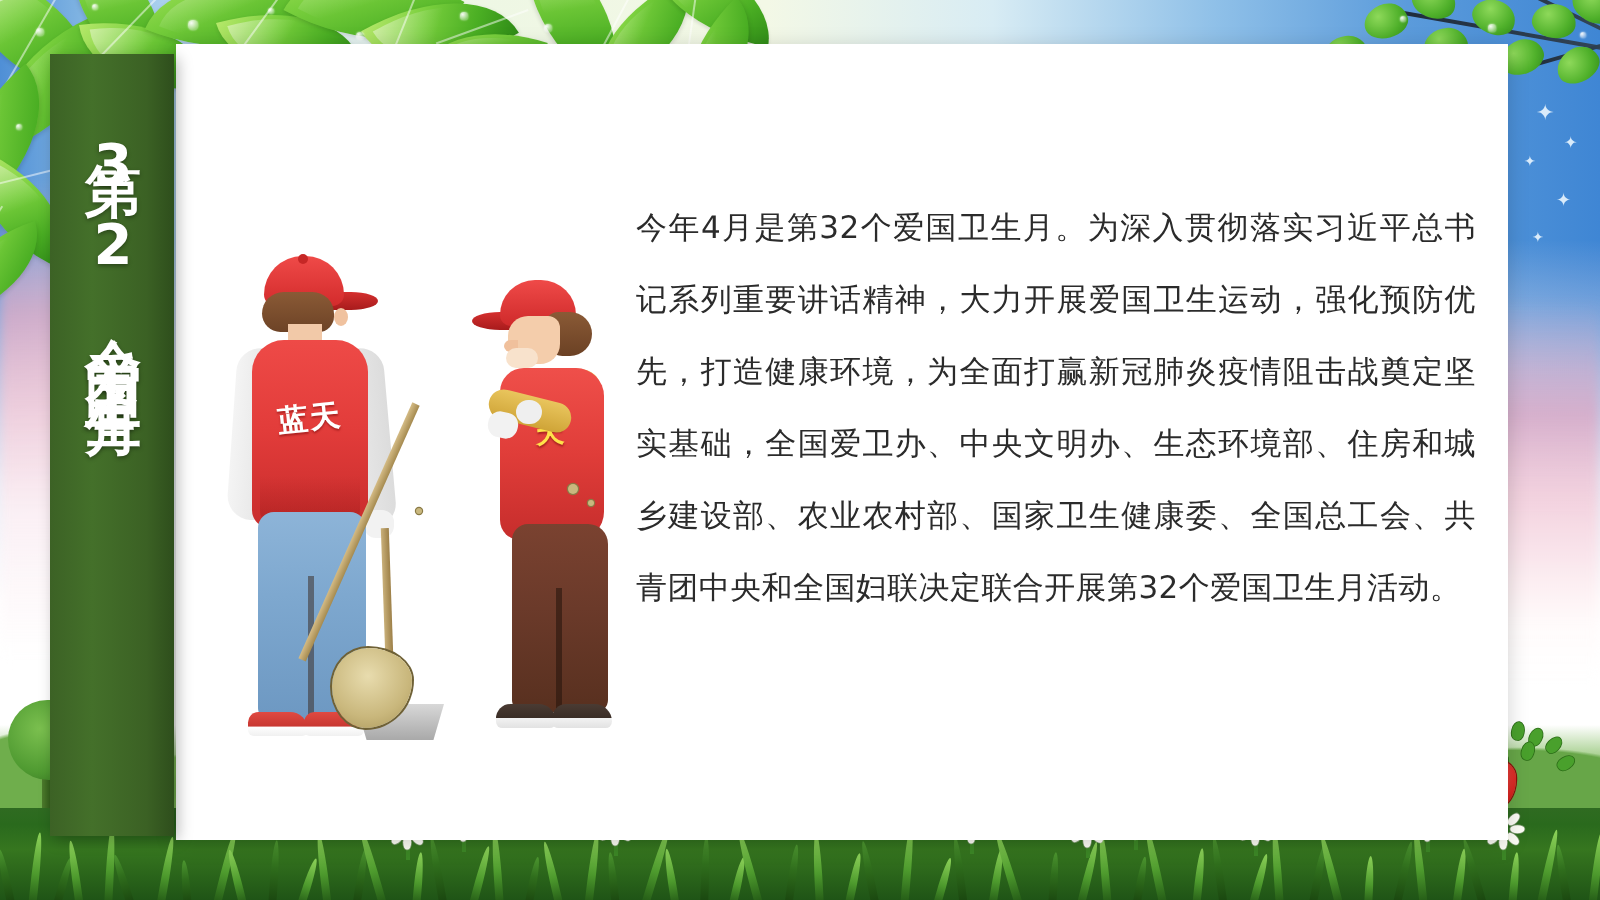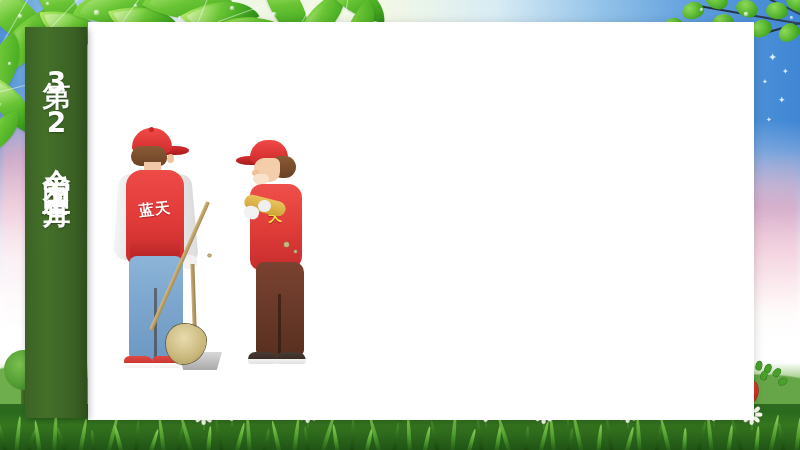--- a/index.html
+++ b/index.html
@@ -656,20 +656,21 @@
       <span class="sparkle" style="left:768px; top:52px;">✦</span>
       <span class="sparkle" style="left:782px; top:68px; font-size:8px;">✦</span>
       <span class="sparkle" style="left:762px; top:78px; font-size:7px;">✦</span>
       <span class="sparkle" style="left:778px; top:96px; font-size:9px;">✦</span>
       <span class="sparkle" style="left:766px; top:116px;font-size:7px;">✦</span>
     </div>
   </div>
 
   <div class="card">
 
+    <div class="body-text" style="left:230px; top:74px;">今年4月是第32个爱国卫生月。为深入贯彻落实习近平总书记系列重要讲话精神，大力开展爱国卫生运动，强化预防优先，打造健康环境，为全面打赢新冠肺炎疫情阻击战奠定坚实基础，全国爱卫办、中央文明办、生态环境部、住房和城乡建设部、农业农村部、国家卫生健康委、全国总工会、共青团中央和全国妇联决定联合开展第32个爱国卫生月活动。</div>
 
     <div class="worker" id="workerA" style="left:16px; top:106px;">
       <div class="cap-brim"></div>
       <div class="cap-crown"></div>
       <div class="cap-btn"></div>
       <div class="hair"></div>
       <div class="ear"></div>
       <div class="neck"></div>
       <div class="shirt-l"></div>
       <div class="shirt-r"></div>

